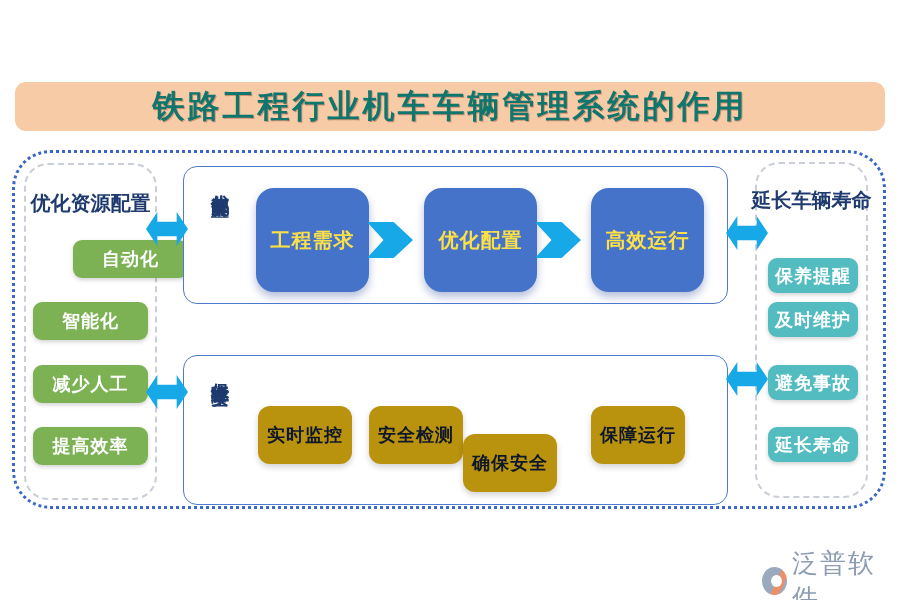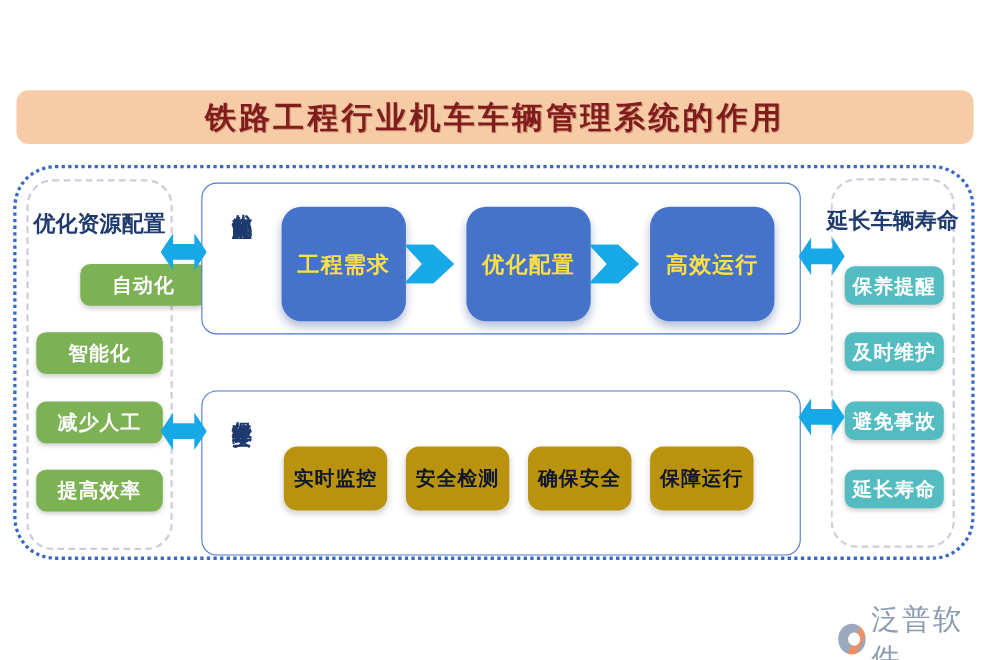--- a/index.html
+++ b/index.html
@@ -7,21 +7,21 @@
     position:relative;width:900px;height:600px;background:#ffffff;overflow:hidden;
     font-family:"Liberation Sans","DejaVu Sans",sans-serif;
   }
   
   .banner{
     position:absolute;left:15px;top:82px;width:870px;height:49px;
     background:#f7cba6;border-radius:11px;
     display:flex;align-items:center;justify-content:center;
   }
   .banner span{
-    font-size:28px;font-weight:700;color:#7f1d1d;letter-spacing:3px;
+    font-size:32px;font-weight:700;color:#0f766e;letter-spacing:3px;
     text-shadow:1px 1px 0 rgba(140,40,20,.35);
   }
   
   .outer{
     position:absolute;left:12px;top:150px;width:874px;height:359px;
     border:3px dotted #3b67c4;border-radius:38px;box-sizing:border-box;
   }
   
   .side-panel{
     position:absolute;background:#fff;border:2px dashed #c9ced8;border-radius:24px;
@@ -36,21 +36,21 @@
   .side-panel.left .panel-header{top:25px;}
   .side-panel.right .panel-header{top:23px;}
   .pill{
     position:absolute;display:flex;align-items:center;justify-content:center;
     color:#fff;font-size:18px;font-weight:700;border-radius:9px;
     box-shadow:0 2px 4px rgba(0,0,0,.18);letter-spacing:1px;
   }
   .pill.green{left:7px;width:115px;height:38px;background:#7cb254;}
   .pill.teal{left:11px;width:90px;height:35px;background:#53bcc0;}
   .g0{top:75px;margin-left:40px;} .g1{top:137px;} .g2{top:200px;} .g3{top:262px;}
-  .t0{top:78px;} .t1{top:138px;} .t2{top:201px;} .t3{top:263px;}
+  .t0{top:94px;} .t1{top:138px;} .t2{top:201px;} .t3{top:263px;}
   
   .mid-box{
     position:absolute;left:183px;width:545px;background:#fff;
     border:1.5px solid #4e79cc;border-radius:14px;box-sizing:border-box;
   }
   .mid-box.flow{top:166px;height:138px;}
   .mid-box.safety{top:355px;height:150px;}
   .vlabel{
     position:absolute;left:26px;writing-mode:vertical-lr;text-orientation:upright;
     font-size:18px;line-height:20px;font-weight:700;color:#1e3a6e;letter-spacing:1px;
@@ -68,21 +68,21 @@
     position:absolute;top:55px;width:46px;height:36px;background:#17a8e8;
     clip-path:polygon(0 0,58% 0,100% 50%,58% 100%,0 100%,36% 50%);
   }
   .ch0{left:183px;} .ch1{left:351px;}
   .gcard{
     position:absolute;top:50px;width:94px;height:58px;border-radius:12px;
     background:#b9920e;display:flex;align-items:center;justify-content:center;
     color:#0f172a;font-size:18px;font-weight:700;letter-spacing:1px;
     box-shadow:0 3px 6px rgba(0,0,0,.18);
   }
-  .s0{left:74px;} .s1{left:185px;} .s2{left:296px;} .s3{left:407px;}
+  .s0{left:74px;} .s1{left:185px;} .s2{left:279px;margin-top:28px;} .s3{left:407px;}
   
   .dbl-arrow{
     position:absolute;width:42px;height:34px;background:#17a8e8;
     clip-path:polygon(0 50%,27% 0,27% 29%,73% 29%,73% 0,100% 50%,73% 100%,73% 71%,27% 71%,27% 100%);
   }
   .a-l1{left:146px;top:212px;} .a-l2{left:146px;top:375px;}
   .a-r1{left:726px;top:216px;} .a-r2{left:726px;top:362px;}
   
   .watermark{
     position:absolute;left:400px;top:238px;display:flex;align-items:flex-start;gap:4px;

